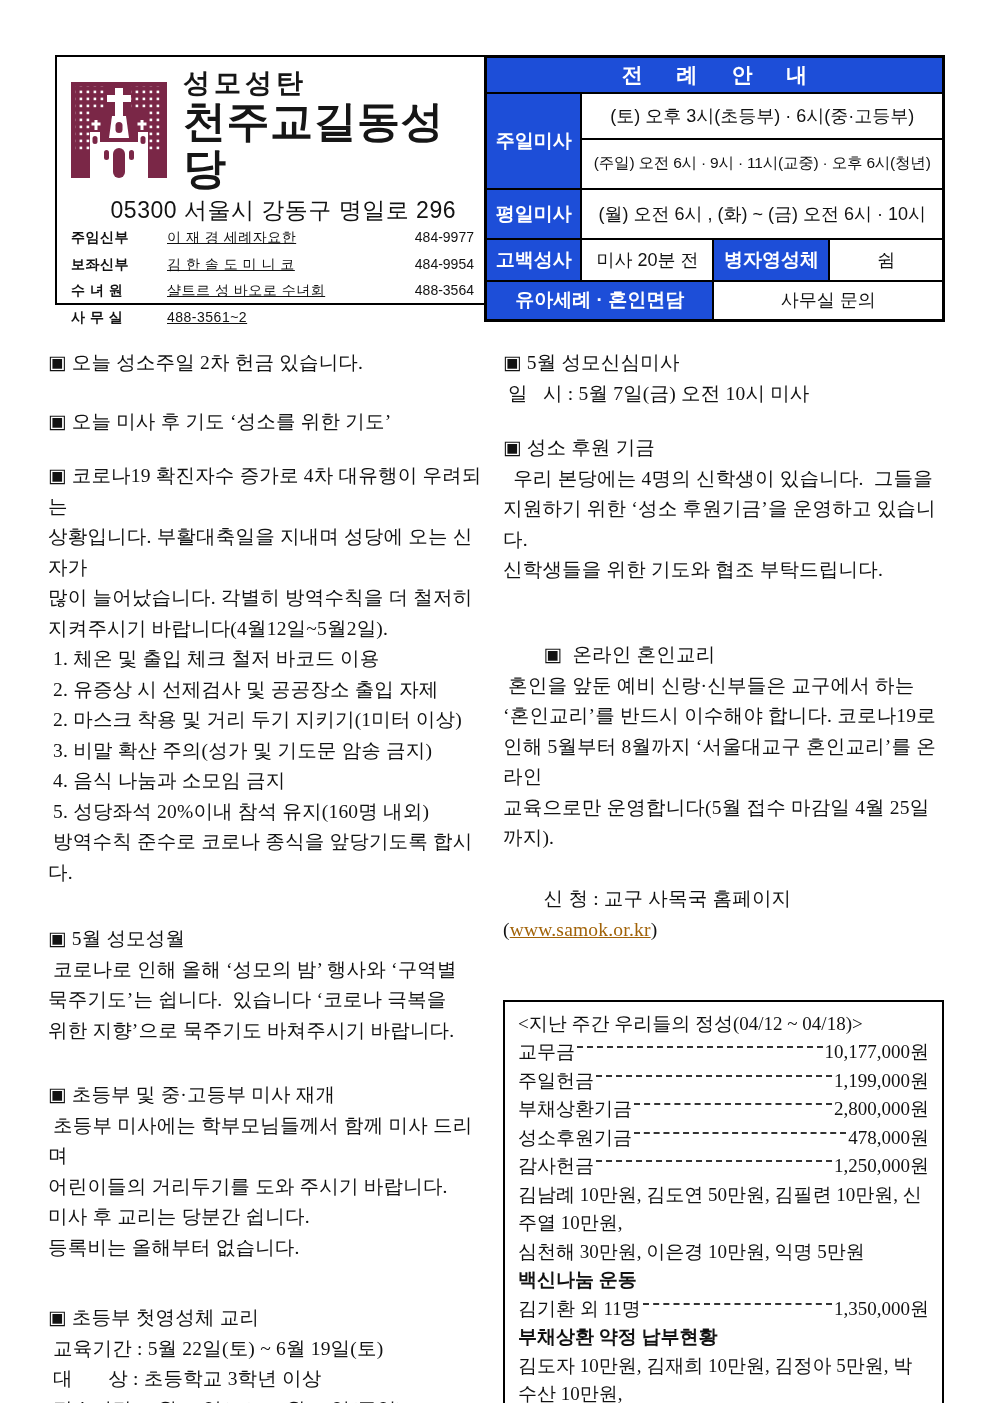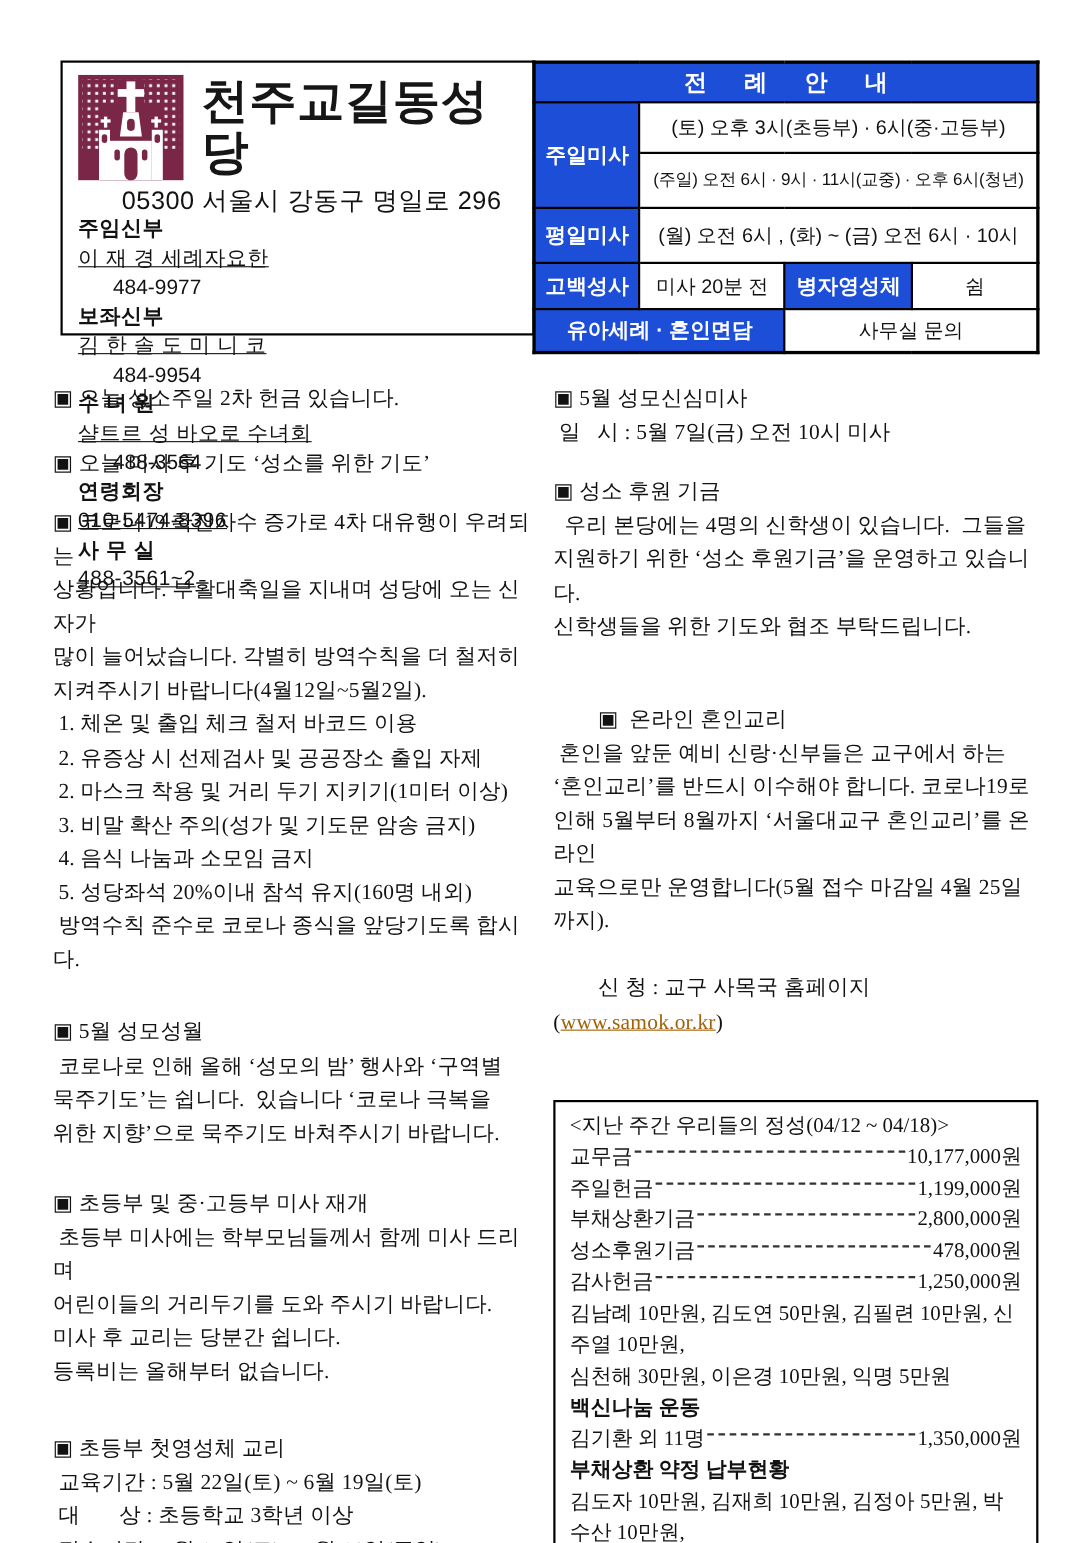--- a/index.html
+++ b/index.html
@@ -16,21 +16,21 @@
     padding:11px 10px 0 14px;
     font-family:"Liberation Sans","DejaVu Sans",sans-serif;
   }
   .logo-row{display:flex;align-items:center;gap:16px;}
   .logo{width:96px;height:96px;flex:0 0 auto;}
   .titles{font-weight:bold;color:#161616;}
   .t-small{font-size:27px;line-height:30px;letter-spacing:4px;}
   .t-large{font-size:43px;line-height:47px;letter-spacing:0.5px;}
   .address{font-size:23px;line-height:26px;text-align:right;margin:5px 18px 1px 0;letter-spacing:0.5px;}
   .contacts{margin-top:1px;}
-  .c-row{display:flex;font-size:19px;line-height:26.5px;flex-direction:column;}
+  .c-row{display:flex;font-size:14px;line-height:26.5px;}
   .c-label{width:96px;font-weight:bold;letter-spacing:0.5px;flex:0 0 auto;}
   .c-value{flex:1;letter-spacing:0.5px;text-decoration:underline;}
   .c-phone{width:112px;flex:0 0 auto;text-align:right;}
   
   .mass-table{
     border-collapse:collapse;table-layout:fixed;width:458px;height:250px;
     margin-left:-2px;flex:0 0 auto;
     font-family:"Liberation Sans","DejaVu Sans",sans-serif;
   }
   .mass-table td{
@@ -102,44 +102,40 @@
           <rect x="67" y="50" width="10" height="46" fill="#fff"></rect>
           <rect x="21.5" y="54" width="5" height="8" rx="2.5" fill="#7a2747"></rect>
           <rect x="69.5" y="54" width="5" height="8" rx="2.5" fill="#7a2747"></rect>
 
           <rect x="29" y="60" width="38" height="36" fill="#fff"></rect>
           <rect x="42" y="66" width="12" height="30" rx="6" fill="#7a2747"></rect>
           <rect x="33" y="68" width="5" height="10" rx="2.5" fill="#7a2747"></rect>
           <rect x="58" y="68" width="5" height="10" rx="2.5" fill="#7a2747"></rect>
         </svg>
         <div class="titles">
+          <div class="t-small">성모성탄</div>
           <div class="t-large">천주교길동성당</div>
         </div>
       </div>
       <div class="address">05300 서울시 강동구 명일로 296</div>
       <div class="contacts">
         <div class="c-row">
           <span class="c-label">주임신부</span>
           <span class="c-value">이 재 경 세례자요한</span>
           <span class="c-phone">484-9977</span>
         </div>
         <div class="c-row">
           <span class="c-label">보좌신부</span>
           <span class="c-value">김 한 솔 도 미 니 코</span>
           <span class="c-phone">484-9954</span>
         </div>
         <div class="c-row">
           <span class="c-label">수 녀 원</span>
           <span class="c-value">샬트르 성 바오로 수녀회</span>
           <span class="c-phone">488-3564</span>
-        </div>
-        <div class="c-row">
-          <span class="c-label">연령회장</span>
-          <span class="c-value">010-5474-8396</span>
-          <span class="c-phone"></span>
         </div>
         <div class="c-row">
           <span class="c-label">사 무 실</span>
           <span class="c-value">488-3561~2</span>
           <span class="c-phone"></span>
         </div>
       </div>
     </div>
 
     <table class="mass-table">

